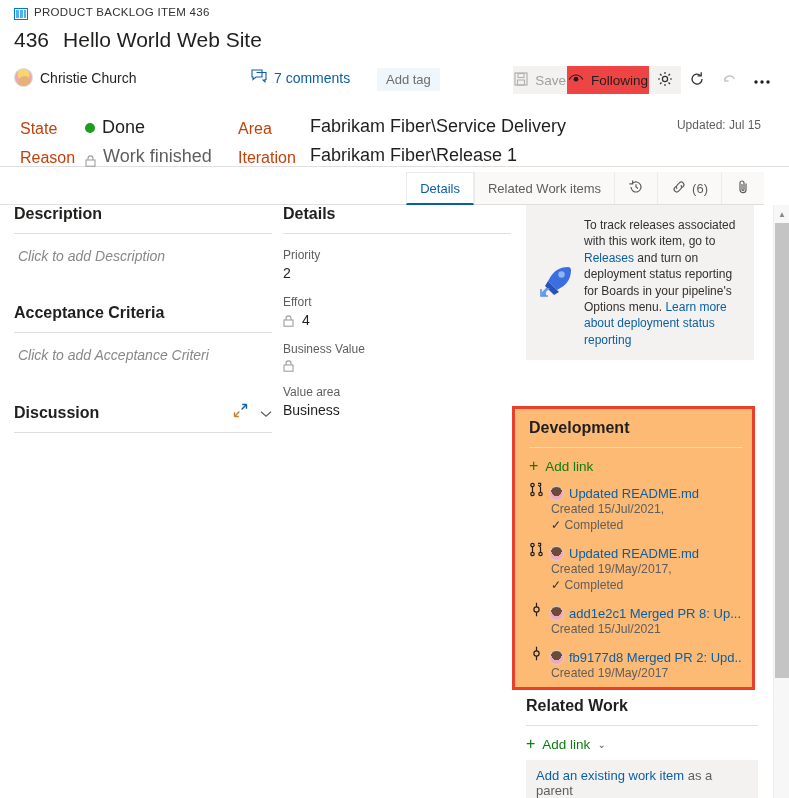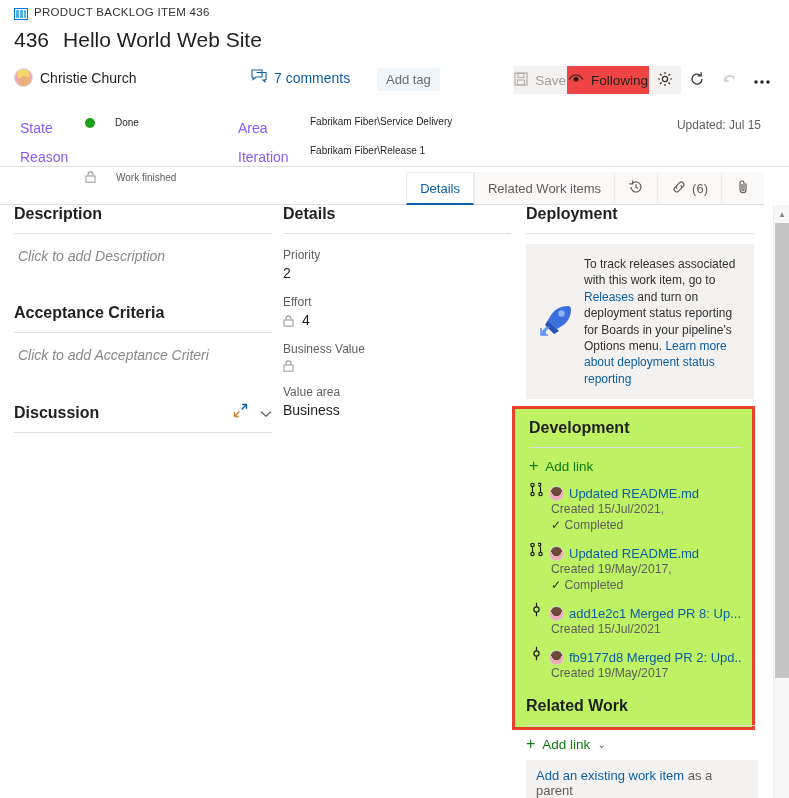--- a/index.html
+++ b/index.html
@@ -70,23 +70,23 @@
   .cmd-gear  { background:#f3f2f1; padding: 0 8px; }
   .cmd-icon-only { padding: 0 8px; }
   .cmd-disabled { color:#c8c6c4; }
 
   
   .field-strip {
     position: absolute; left:0; top: 102px; right: 0; height: 65px;
     background: #fff; border-bottom: 1px solid #e1dfdd;
   }
   .fld-label {
-    position:absolute; font-size: 14px; color: #8b5cf6;
-  }
-  .fld-value { position:absolute; font-size: 10px; color:#201f1e; display:flex; align-items:center; gap:20px;}
+    position:absolute; font-size: 16px; color: #c2410c;
+  }
+  .fld-value { position:absolute; font-size: 18px; color:#201f1e; display:flex; align-items:center; gap:7px;}
   .dot-done { width: 10px; height:10px; border-radius:50%; background:#1d9e1d; display:inline-block; }
   .lock-icon { width:11px; height:12px; display:inline-block; }
   .muted { color:#605e5c; }
   .updated-on {
     position:absolute; right: 28px; top: 16px; font-size: 12px; color:#605e5c;
   }
 
   
   .tabs {
     position:absolute; left:0; top: 172px; right: 25px; height: 33px;
@@ -123,22 +123,22 @@
   .det-label { font-size: 12px; color:#605e5c; margin-top: 14px; }
   .det-value { font-size: 14px; color:#201f1e; margin-top: 3px; display:flex; align-items:center; gap:8px; }
 
   .deploy-card {
     background:#f3f2f1; padding: 12px 12px 12px 10px; display:flex; gap:10px; align-items:center;
   }
   .deploy-text { font-size: 12px; line-height: 16.4px; color:#323130; }
   .lnk { color:#0b5fa5; cursor:pointer; }
 
   
-  .dev-wrap { position:absolute; left: 512px; top: 406px; width: 243px; height: 324px;
-              border: 3px solid #e8402a; background:#bef264; }
+  .dev-wrap { position:absolute; left: 512px; top: 406px; width: 243px; height: 284px;
+              border: 3px solid #e8402a; background:#fdba74; }
   .dev-inner { position:absolute; left: 14px; top: 10px; right: 10px; }
 
   .add-link { display:flex; align-items:center; gap:7px; font-size:13.5px; color:#107c10; cursor:pointer; margin: 4px 0 8px 0;}
   .plus { color:#107c10; font-size:16px; line-height:1; }
   .chev-sm { color:#605e5c; font-size:10px; }
 
   .link-item { margin-bottom: 9px; }
   .link-row { display:flex; align-items:flex-end; gap:5px; }
   .lnk-avatar {
     width: 15px; height: 15px; border-radius:50%; flex:none;
@@ -286,21 +286,21 @@
   </div>
 
   <div class="field-strip">
     <span class="fld-label" style="left:20px; top:18px;">State</span>
     <span class="fld-value" style="left:85px; top:15px;">
       <span class="dot-done"></span>
       <span>Done</span>
     </span>
 
     <span class="fld-label" style="left:20px; top:47px;">Reason</span>
-    <span class="fld-value muted" style="left:85px; top:44px;margin-top:25px;">
+    <span class="fld-value muted" style="left:85px; top:44px;">
       <span class="lock-icon">
         <svg width="11" height="12" viewBox="0 0 11 12">
           <rect x="1" y="5" width="9" height="6.2" fill="none" stroke="#a19f9d" stroke-width="1.1"></rect>
           <path d="M3 5V3.4a2.5 2.5 0 0 1 5 0V5" fill="none" stroke="#a19f9d" stroke-width="1.1"></path>
         </svg>
       </span>
       <span>Work finished</span>
     </span>
 
     <span class="fld-label" style="left:238px; top:18px;">Area</span>
@@ -415,21 +415,20 @@
       </div>
     </div>
 
     <div>
       <div class="det-label">Value area</div>
       <div class="det-value">Business</div>
     </div>
   </div>
 
   <div class="col col-right">
-    <div class="sec-head">Deployment</div>
 
     <div class="deploy-card">
       <span>
         <svg width="38" height="38" viewBox="0 0 38 38">
           <path d="M32 5c-7 0-13 3-17 9l-3 5 9 9 5-3c6-4 9-10 9-17 0-1.5-1-3-3-3z" fill="#3b6fe0"></path>
           <path d="M12 19l-3 5 9 9 5-3z" fill="#2a53b8"></path>
           <circle cx="25.5" cy="12.5" r="3.2" fill="#8fb4f5"></circle>
           <path d="M10 26l-4 4v4h4v-4l4-4z" fill="#5b8ff0" opacity="0.9"></path>
           <path d="M5 27v7h7" fill="none" stroke="#5b8ff0" stroke-width="1.6"></path>
         </svg>

